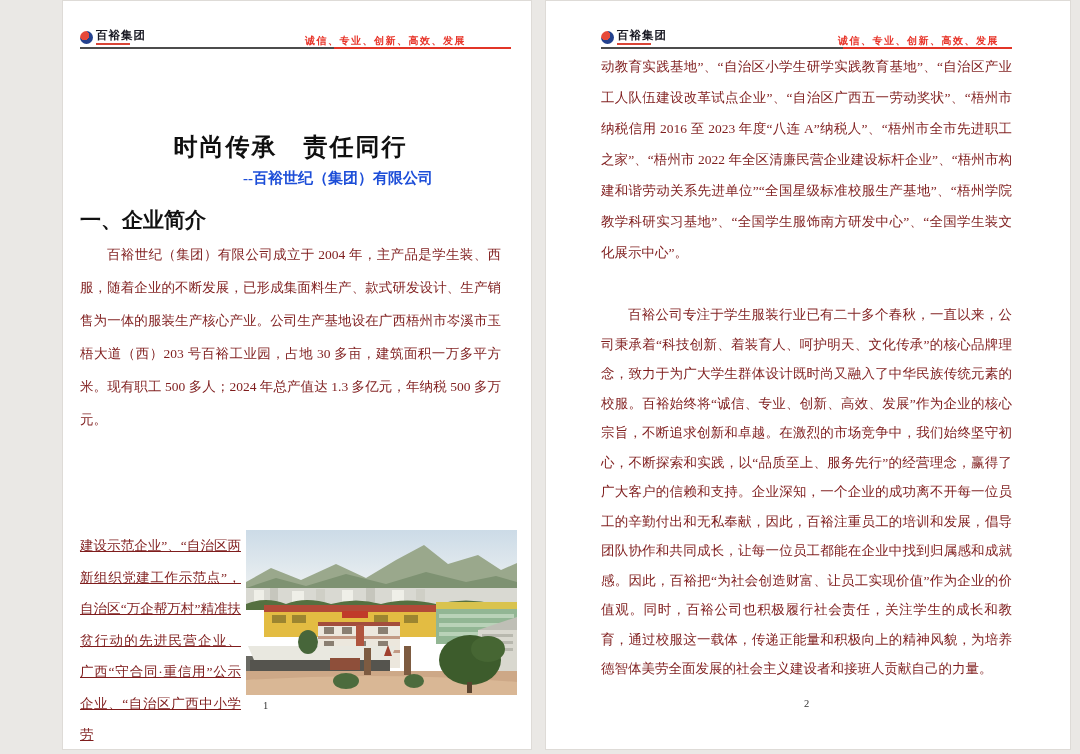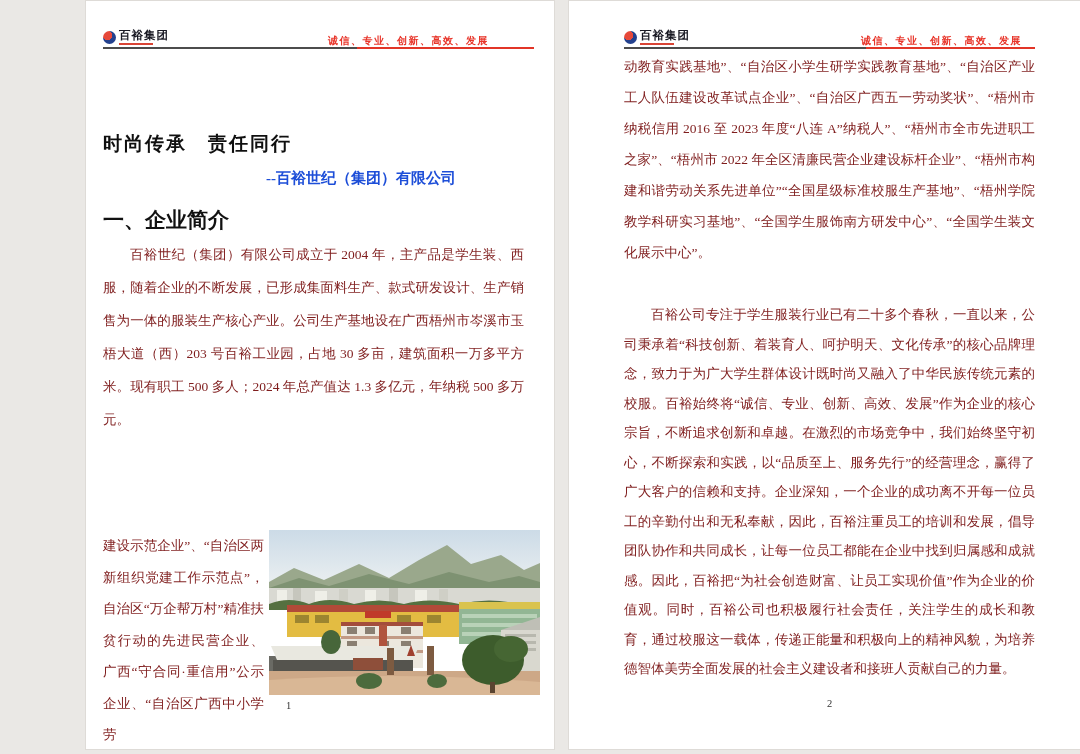--- a/index.html
+++ b/index.html
@@ -5,21 +5,21 @@
   html,body{margin:0;padding:0;}
   body{
     width:1080px;height:754px;overflow:hidden;
     background:#eae8e5;
     font-family:"Liberation Serif","DejaVu Serif",serif;
     color:#1c1c1c;
     position:relative;
   }
   .page{
     position:absolute;top:0;height:750px;background:#ffffff;
-    border:1px solid #dedbd7;box-sizing:border-box;margin-left:23px;
+    border:1px solid #dedbd7;box-sizing:border-box;
   }
   .page-1{left:62px;width:470px;--cl:17px;--cr:30px;}
   .page-2{left:545px;width:526px;--cl:55px;--cr:58px;}
 
   
   .logo{position:absolute;top:28px;left:var(--cl);display:flex;align-items:center;gap:3px;}
   .logo-icon{
     width:13px;height:13px;border-radius:50%;
     background:radial-gradient(circle at 35% 35%, #e6493a 0 38%, #23418e 40% 100%);
     display:inline-block;flex:0 0 auto;
@@ -42,27 +42,27 @@
   .abs{position:absolute;left:var(--cl);right:var(--cr);}
   .body-text{
     font-size:13.5px;text-align:justify;text-justify:inter-ideograph;
     color:#7f1d1d;word-break:break-all;
   }
   .indent{text-indent:2em;}
   .sec-heading{font-size:21px;font-weight:bold;color:#111;}
   .pagenum{position:absolute;font-size:10.5px;color:#333;}
 
   
-  .doc-title{top:130px;text-align:left;font-size:19px;font-weight:bold;letter-spacing:2px;color:#0f0f0f;}
+  .doc-title{top:130px;text-align:center;font-size:24px;font-weight:bold;letter-spacing:2px;color:#0f0f0f;}
   .doc-subtitle{top:168px;text-align:center;padding-left:95px;font-size:15px;font-weight:600;color:#1d4ed8;}
   .p1-h{top:205px;}
   .p1-para1{top:237px;line-height:33px;}
   .p1-para2{top:409px;line-height:32px;}
   .wrap-row{top:529px;right:14px;display:flex;align-items:flex-start;}
-  .wrap-left{flex:1;line-height:31.5px;}
+  .wrap-left{flex:1;line-height:31.5px;text-decoration:underline;}
   .photo{flex:0 0 271px;width:271px;height:165px;margin-left:5px;overflow:hidden;}
   .photo svg{display:block;}
   .p1-num{left:200px;top:699px;}
 
   
   .p2-para1{top:50px;line-height:31px;}
   .p2-h{top:262px;}
   .p2-para2{top:299px;line-height:29.5px;}
   .p2-num{left:258px;top:697px;}
 </style>

